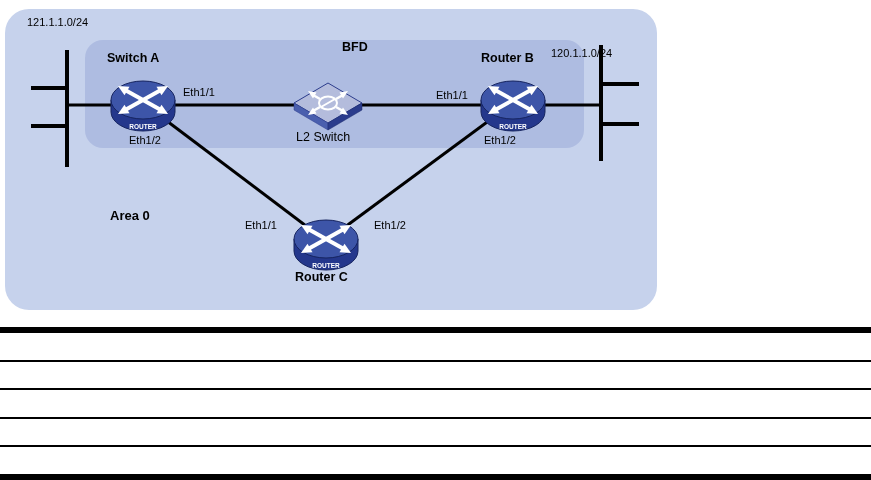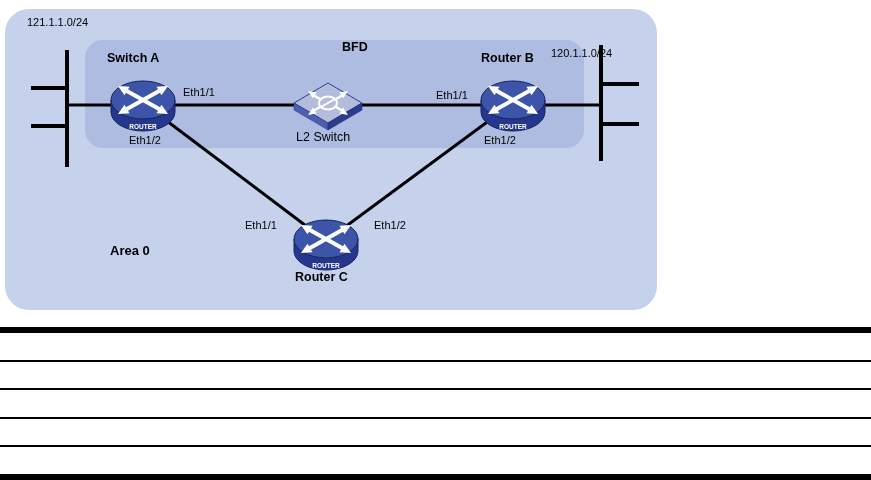--- a/index.html
+++ b/index.html
@@ -17,21 +17,21 @@
     background:#aebce1; border-radius:18px;
   }
   
   .wires, .iconsvg { position:absolute; }
   .wires { left:0; top:0; }
   
   .lbl { position:absolute; color:#000; white-space:nowrap; line-height:1.1; }
   .lbl.sm  { font-size:11px; }
   .lbl.nm  { font-size:12.5px; font-weight:bold; }
   .lbl.rg  { font-size:12.5px; }
-  .lbl.ar  { font-size:13px; font-weight:bold;margin-top:35px; }
+  .lbl.ar  { font-size:13px; font-weight:bold; }
   
   .rules-table {
     position:absolute; left:0; top:327px; width:871px; height:153px;
     box-sizing:border-box; border-top:6px solid #000; border-bottom:6px solid #000;
     display:flex; flex-direction:column; background:#fff;
   }
   .table-row { flex:1; border-bottom:2px solid #000; }
   .table-row:last-child { border-bottom:none; }
 </style>
 </head>

